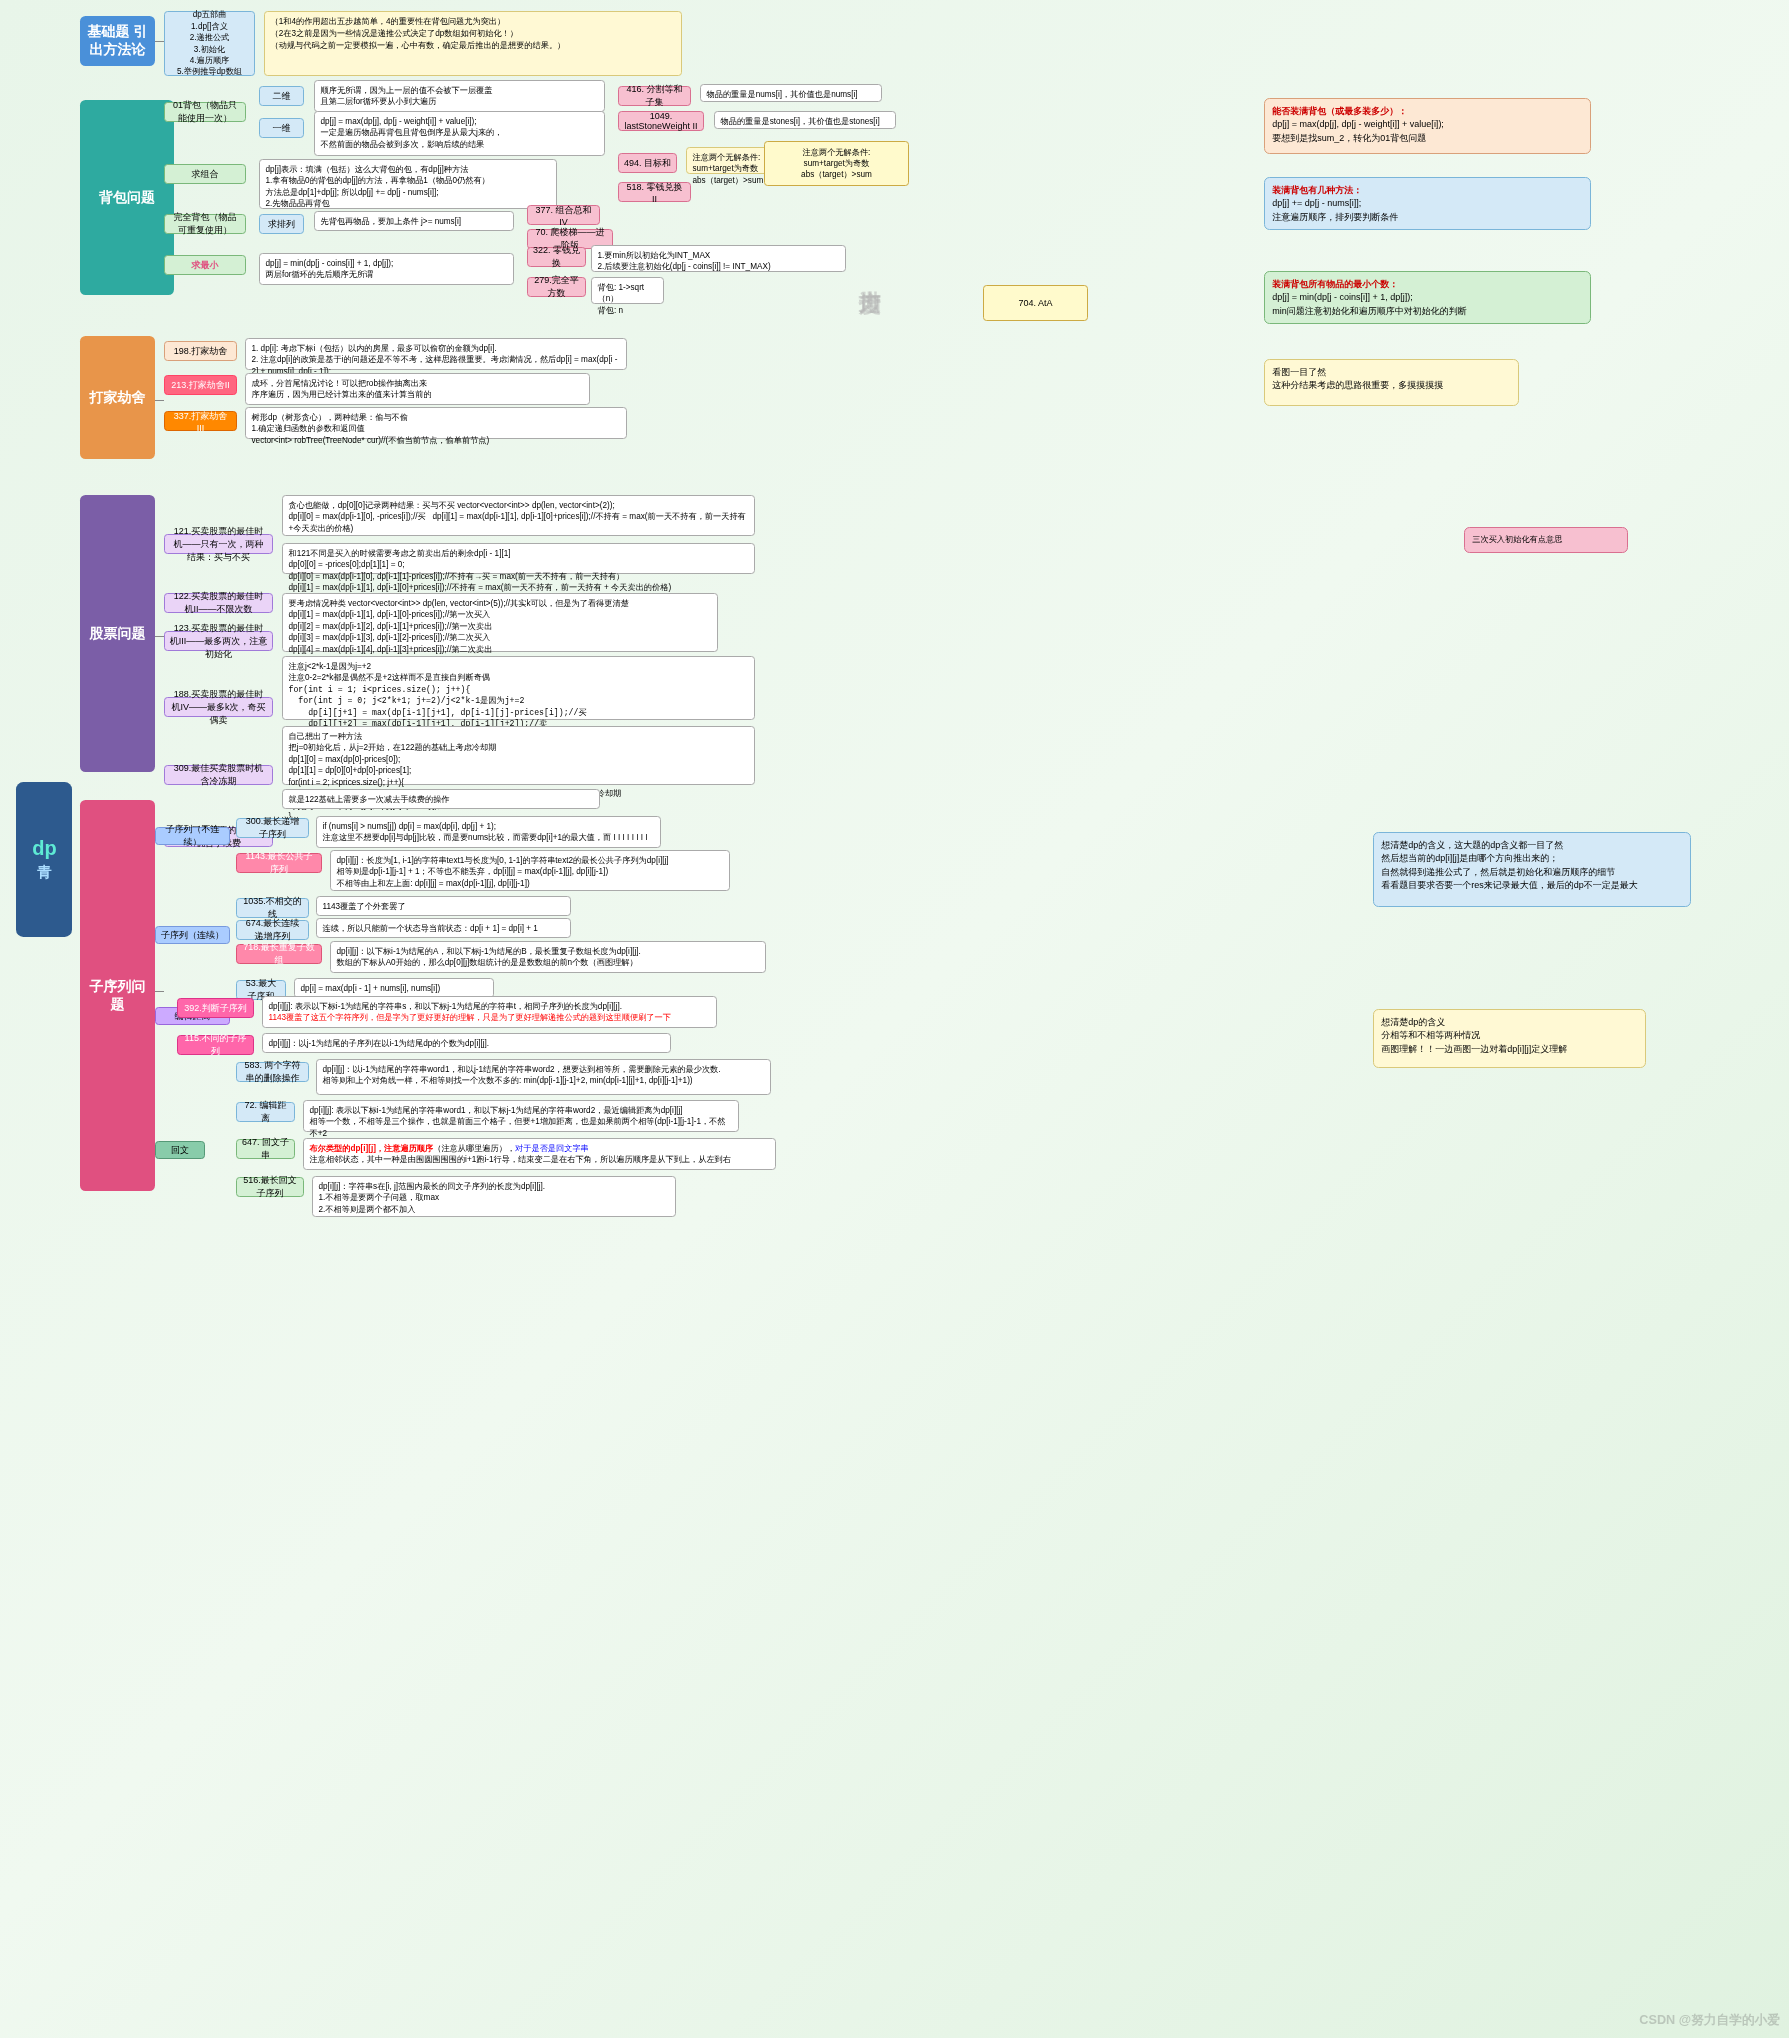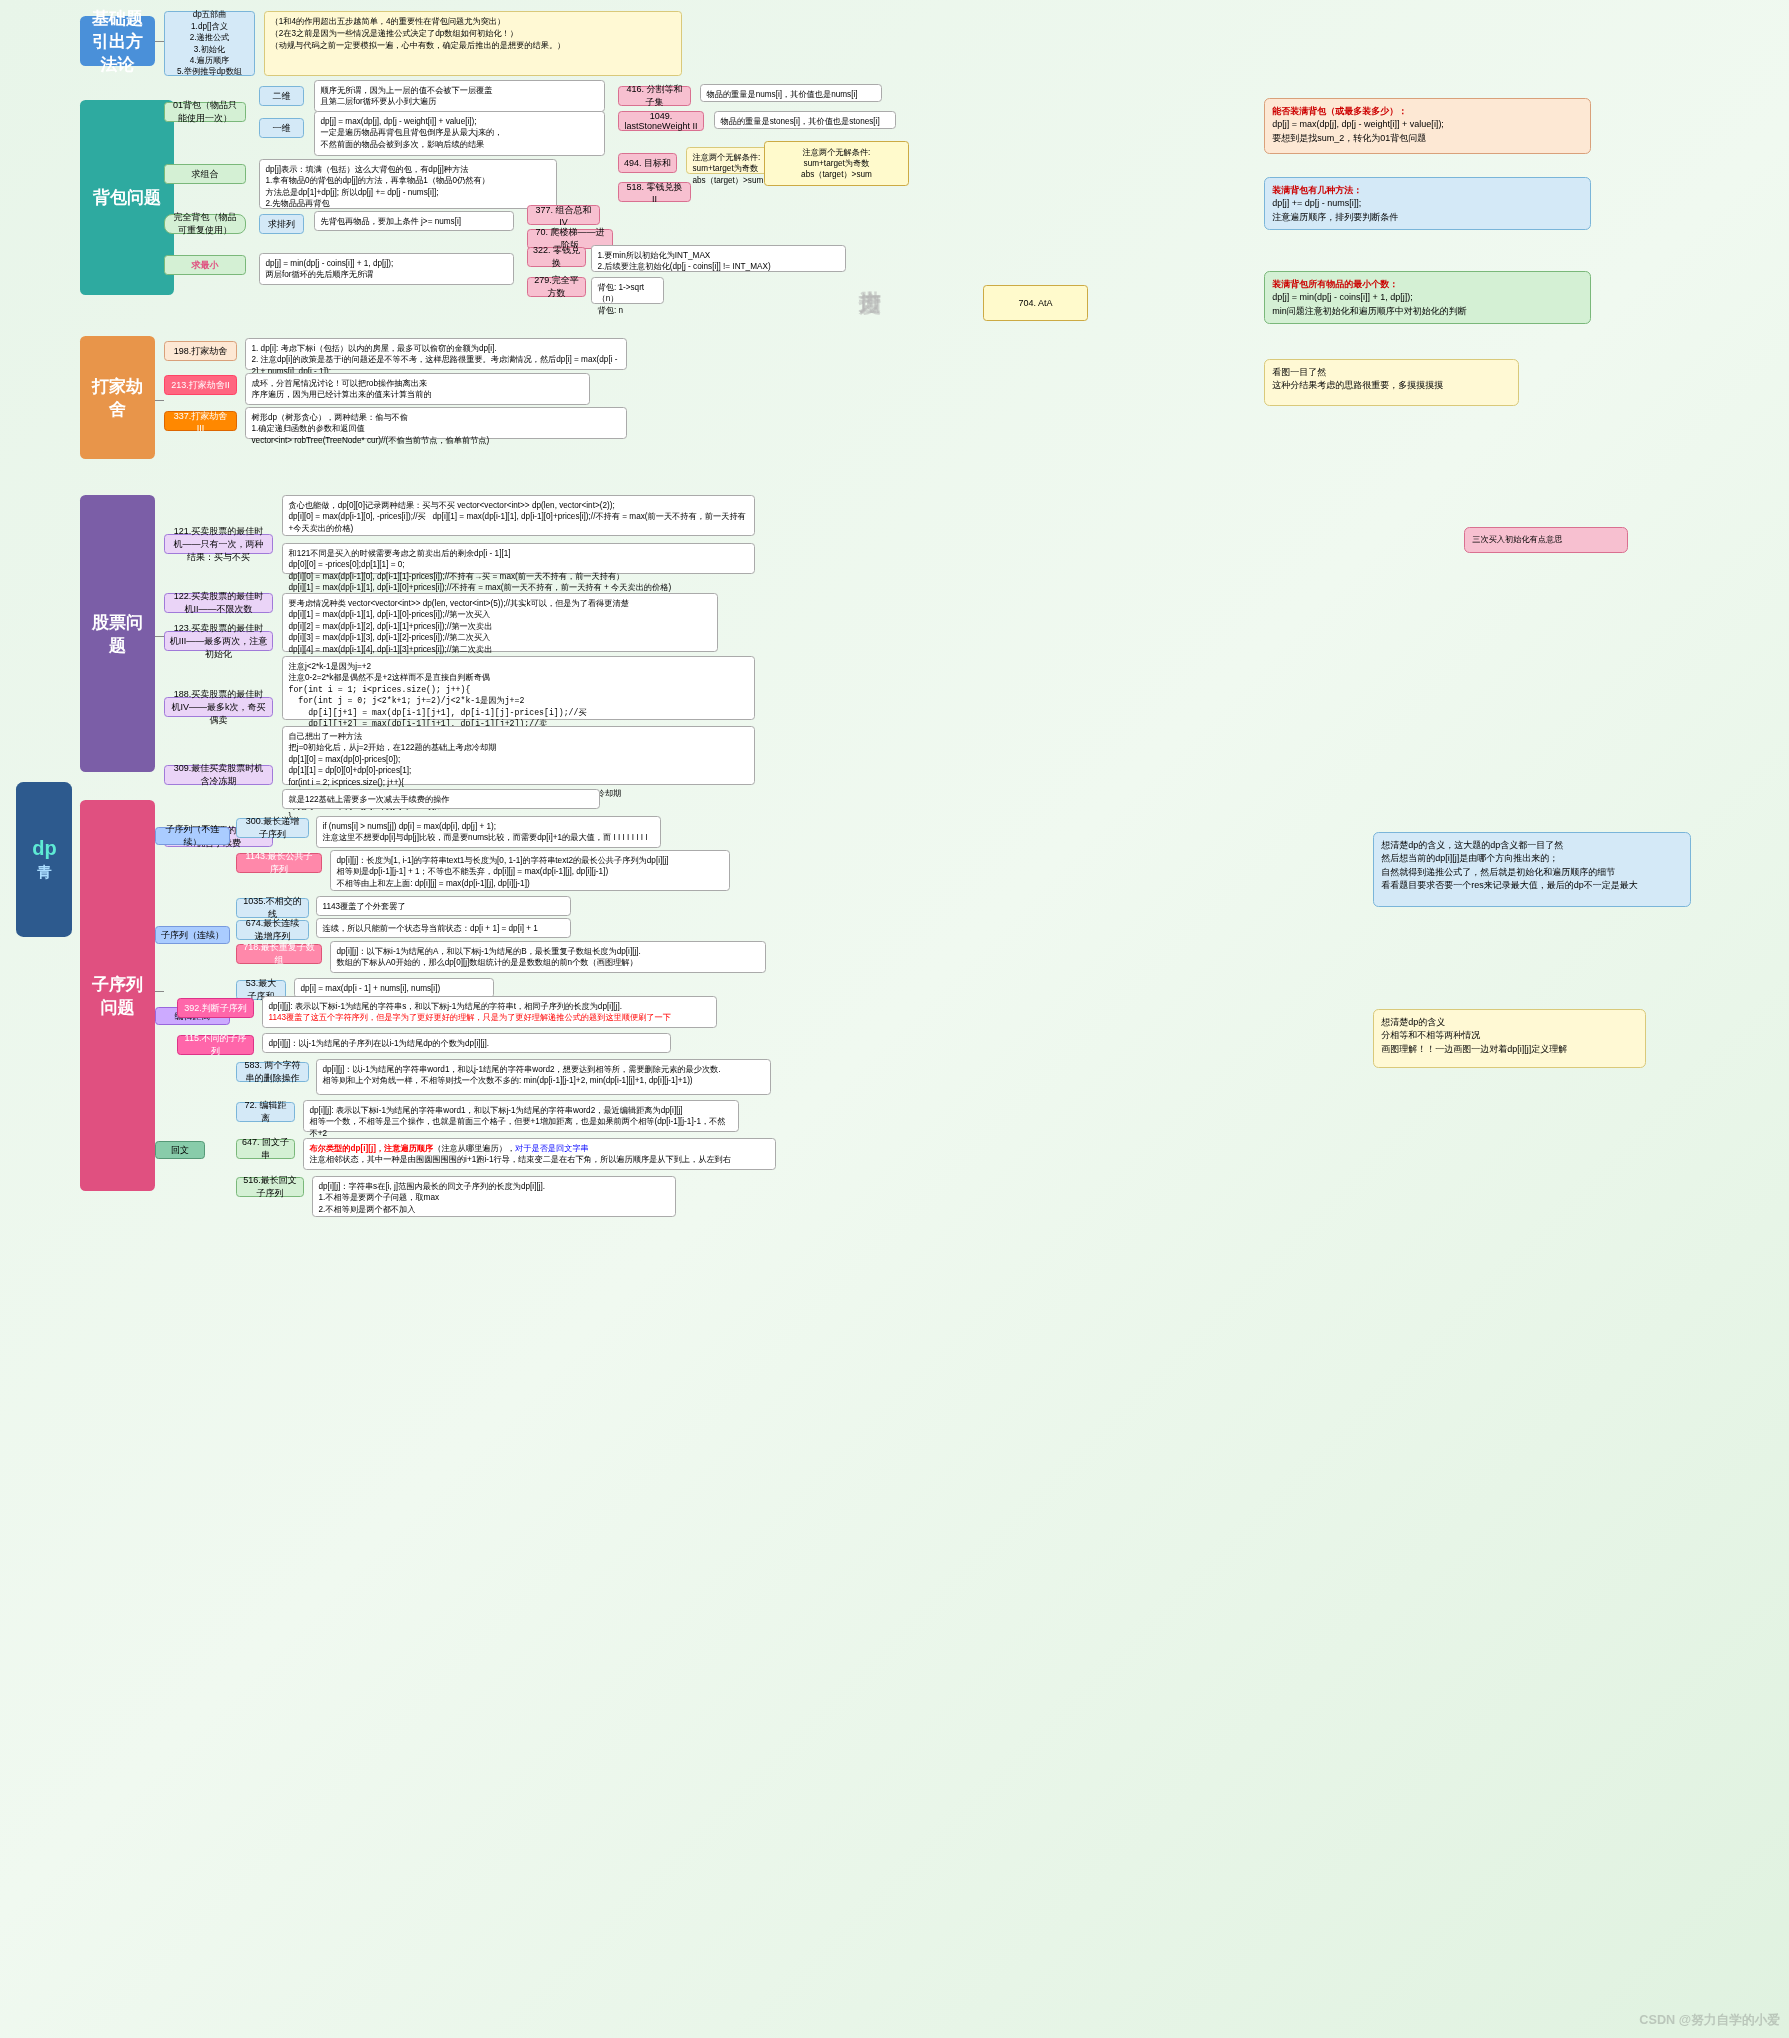--- a/index.html
+++ b/index.html
@@ -50,21 +50,21 @@
     }
 
     
     .category-box {
       position: absolute;
       border-radius: 5.5px;
       display: flex;
       align-items: center;
       justify-content: center;
       font-weight: bold;
-      font-size: 17px;
+      font-size: 14px;
       text-align: center;
       padding: 3.6px;
       z-index: 5;
     }
 
     
     .node-box {
       position: absolute;
       border-radius: 3.6px;
       display: flex;
@@ -239,21 +239,21 @@
   </div>
 
   <div class="node-box bg-rose" style="left:618px; top:182px; width:73px; height:20px;">518. 零钱兑换 II</div>
 
   <div class="note-box bg-light-blue" style="left:1264px; top:177px; width:327px; height:53px;">
     <span class="text-red">装满背包有几种方法：</span><br>
     dp[j] += dp[j - nums[i]];<br>
     注意遍历顺序，排列要判断条件
   </div>
 
-  <div class="node-box bg-light-green" style="left:164px; top:214px; width:82px; height:20px;border-radius:8px;">完全背包（物品可重复使用）</div>
+  <div class="node-box bg-light-green" style="left:164px; top:214px; width:82px; height:20px;">完全背包（物品可重复使用）</div>
   <div class="node-box bg-light-blue" style="left:259px; top:214px; width:45px; height:20px;">求排列</div>
   <div class="content-box bg-white" style="left:314px; top:211px; width:200px; height:20px; font-size:8.2px;">先背包再物品，要加上条件 j&gt;= nums[i]</div>
 
   <div class="node-box bg-rose" style="left:527px; top:205px; width:73px; height:20px;">377. 组合总和 IV</div>
 
   <div class="node-box bg-rose" style="left:527px; top:229px; width:86px; height:20px;">70. 爬楼梯——进阶版</div>
 
   <div class="node-box bg-light-green" style="left:164px; top:255px; width:82px; height:20px;">
     <span style="color:#e05080; font-weight:bold;">求最小</span>
   </div>

